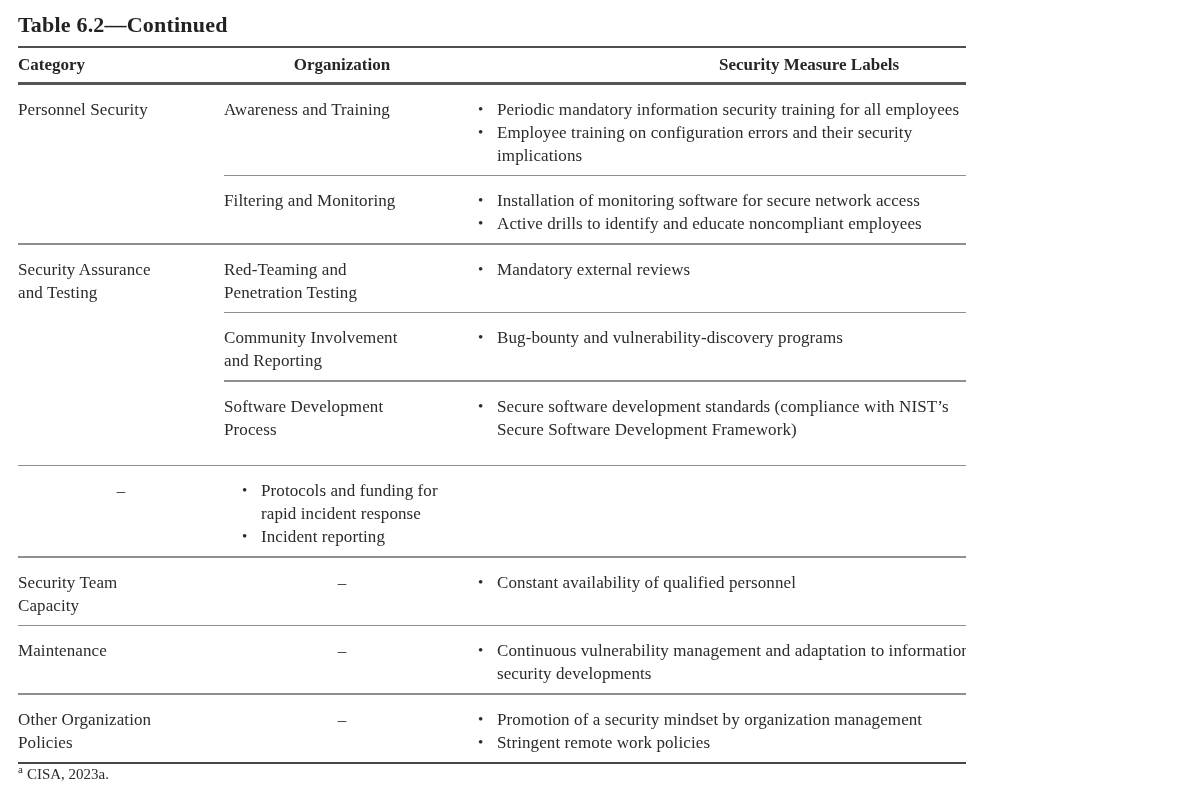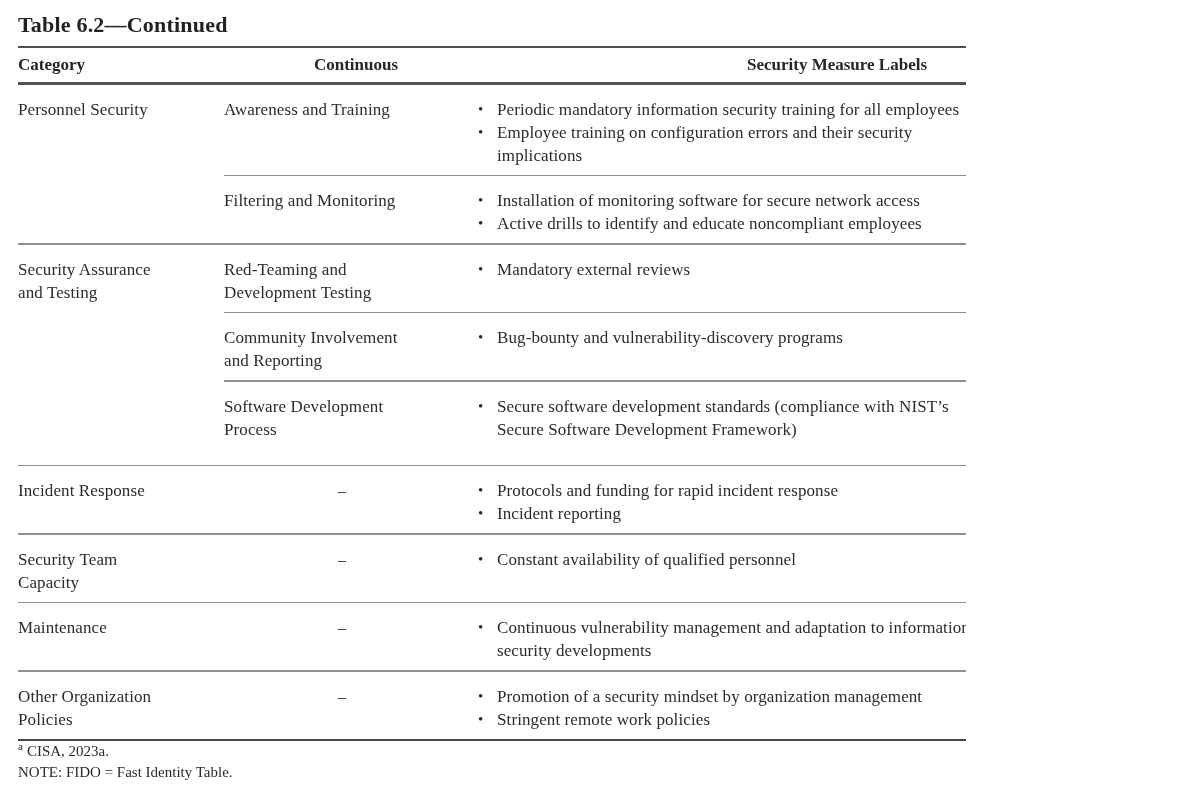--- a/index.html
+++ b/index.html
@@ -14,21 +14,21 @@
     margin:13px 0 0 0;line-height:24px;letter-spacing:0.2px;
   }
   .rule-top{margin-top:9px;height:2px;background:#4f4f4f;}
   .rule-hdr{height:2.5px;background:#555;}
   .rule-bottom{height:2.5px;background:#474747;}
   .sep{height:1.5px;background:#8e8e8e;}
   .sep.part{margin-left:206px;}
   .hdr{
     display:grid;grid-template-columns:206px 236px 698px;
     align-items:center;padding:6px 0 7px;
-    font-weight:bold;font-size:17px;line-height:21px;color:#262626;gap:14px;
+    font-weight:bold;font-size:17px;line-height:21px;color:#262626;
   }
   .hdr .c2,.hdr .c3{text-align:center;}
   .trow{
     display:grid;grid-template-columns:206px 236px 698px;
     padding:13px 0 8px;font-size:17px;line-height:23px;
   }
   .trow.tall{padding-bottom:24px;}
   .cat,.sub{white-space:pre-line;padding-right:40px;letter-spacing:0.1px;}
   .sub.dash{text-align:center;padding-right:0;}
   .bullet{display:flex;padding-left:18px;}
@@ -42,21 +42,21 @@
 
 <div class="page">
   <div class="doc">
 
     <h1 class="title">Table 6.2—Continued</h1>
 
     <div class="rule-top"></div>
 
     <div class="hdr">
       <div class="c1">Category</div>
-      <div class="c2">Continuous</div>
+      <div class="c2">Organization</div>
       <div class="c3">Security Measure Labels</div>
     </div>
 
     <div class="rule-hdr"></div>
 
     <div class="trow">
       <div class="cat">Personnel Security</div>
       <div class="sub">Awareness and Training</div>
       <div class="bullets">
         <div class="bullet">
@@ -87,21 +87,21 @@
         </div>
       </div>
     </div>
 
     <div class="sep"></div>
 
     <div class="trow">
       <div class="cat">Security Assurance
 and Testing</div>
       <div class="sub">Red-Teaming and
-Development Testing</div>
+Penetration Testing</div>
       <div class="bullets">
         <div class="bullet">
           <span class="dot">•</span>
           <span class="btext">Mandatory external reviews</span>
         </div>
       </div>
     </div>
 
     <div class="sep part"></div>
 
@@ -128,21 +128,20 @@
           <span class="dot">•</span>
           <span class="btext">Secure software development standards (compliance with NIST’s
 Secure Software Development Framework)</span>
         </div>
       </div>
     </div>
 
     <div class="sep"></div>
 
     <div class="trow">
-      <div class="cat">Incident Response</div>
       <div class="sub dash">–</div>
       <div class="bullets">
         <div class="bullet">
           <span class="dot">•</span>
           <span class="btext">Protocols and funding for rapid incident response</span>
         </div>
         <div class="bullet">
           <span class="dot">•</span>
           <span class="btext">Incident reporting</span>
         </div>

